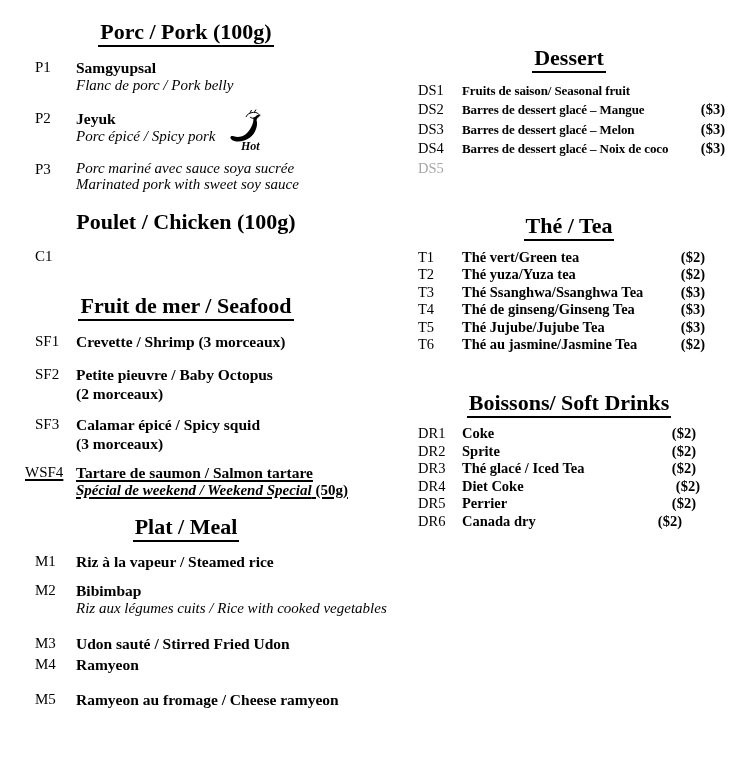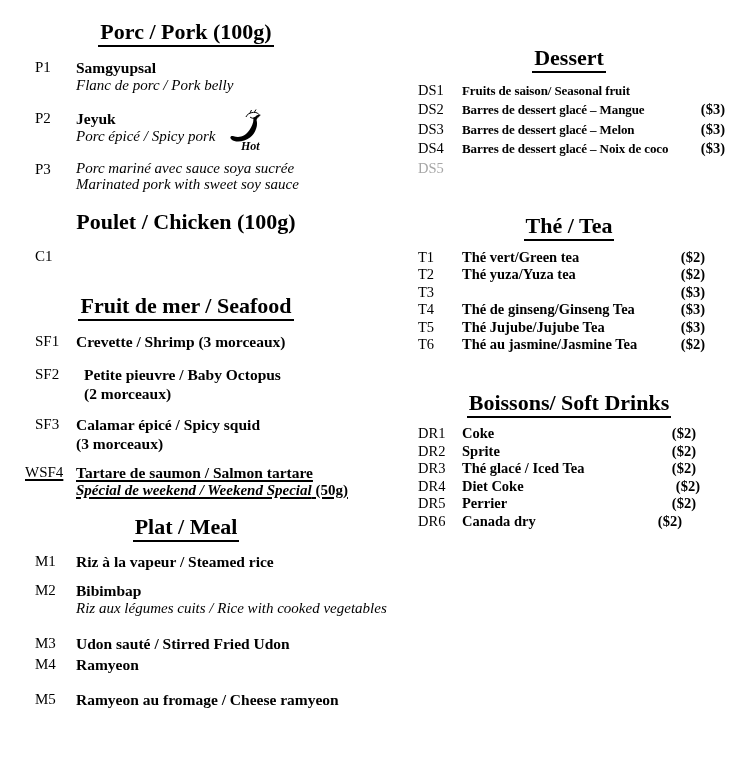--- a/index.html
+++ b/index.html
@@ -31,21 +31,21 @@
   .lspecial { font-size:15px; font-weight:bold; line-height:17px; white-space:nowrap; }
   .lspecial .sp-italic { font-style:italic; }
 
   .litem.special { padding-left:5px; }
   .litem.special .lcode { flex-basis:51px; width:51px; }
   .litem.special .lcode,
   .litem.special .lname,
   .litem.special .lspecial { text-decoration:underline; text-decoration-thickness:1.5px; text-underline-offset:2px; }
 
   .sec-seafood div.litem:nth-of-type(1) { margin-bottom:14px; }
-  .sec-seafood div.litem:nth-of-type(2) { margin-bottom:12px;gap:8px; }
+  .sec-seafood div.litem:nth-of-type(2) { margin-bottom:12px; }
   .sec-seafood div.litem:nth-of-type(3) { margin-bottom:10px; }
   .sec-seafood div.litem:nth-of-type(4) { margin-bottom:0; }
   .sec-meal div.litem:nth-of-type(1) { margin-bottom:10px; }
   .sec-meal div.litem:nth-of-type(2) { margin-bottom:18px; }
   .sec-meal div.litem:nth-of-type(3) { margin-bottom:2px;align-items:flex-end; }
 
   .hot-icon { position:absolute; left:150px; top:0; width:40px; height:44px; }
   .hot-icon svg { display:block; }
   .hot-text { font-family:"Liberation Serif",serif; font-style:italic; font-weight:bold; font-size:12px; }
 
@@ -210,20 +210,21 @@
           <span class="rname">Thé vert/Green tea</span>
           <span class="price">($2)</span>
         </div>
         <div class="rrow">
           <span class="rcode">T2</span>
           <span class="rname">Thé yuza/Yuza tea</span>
           <span class="price">($2)</span>
         </div>
         <div class="rrow">
           <span class="rcode">T3</span>
+          <span class="rname">Thé Ssanghwa/Ssanghwa Tea</span>
           <span class="price">($3)</span>
         </div>
         <div class="rrow">
           <span class="rcode">T4</span>
           <span class="rname">Thé de ginseng/Ginseng Tea</span>
           <span class="price">($3)</span>
         </div>
         <div class="rrow">
           <span class="rcode">T5</span>
           <span class="rname">Thé Jujube/Jujube Tea</span>

